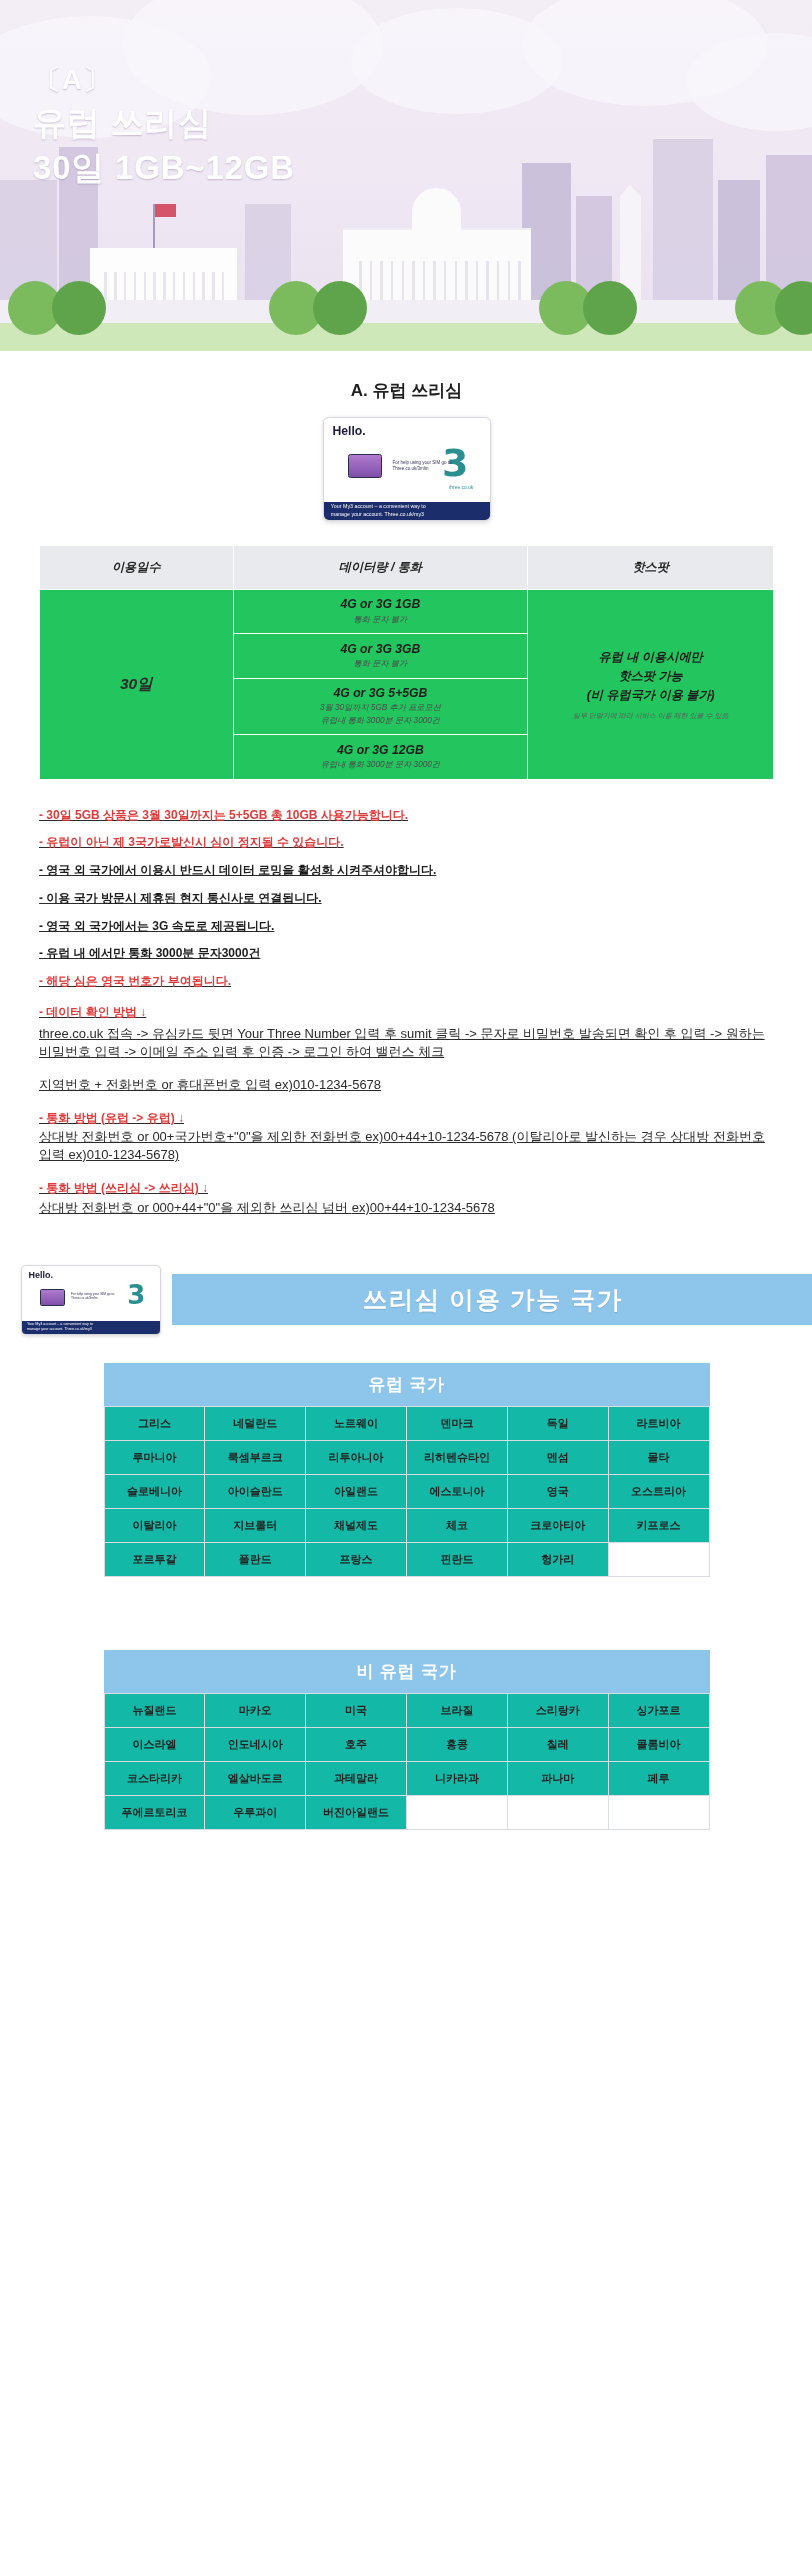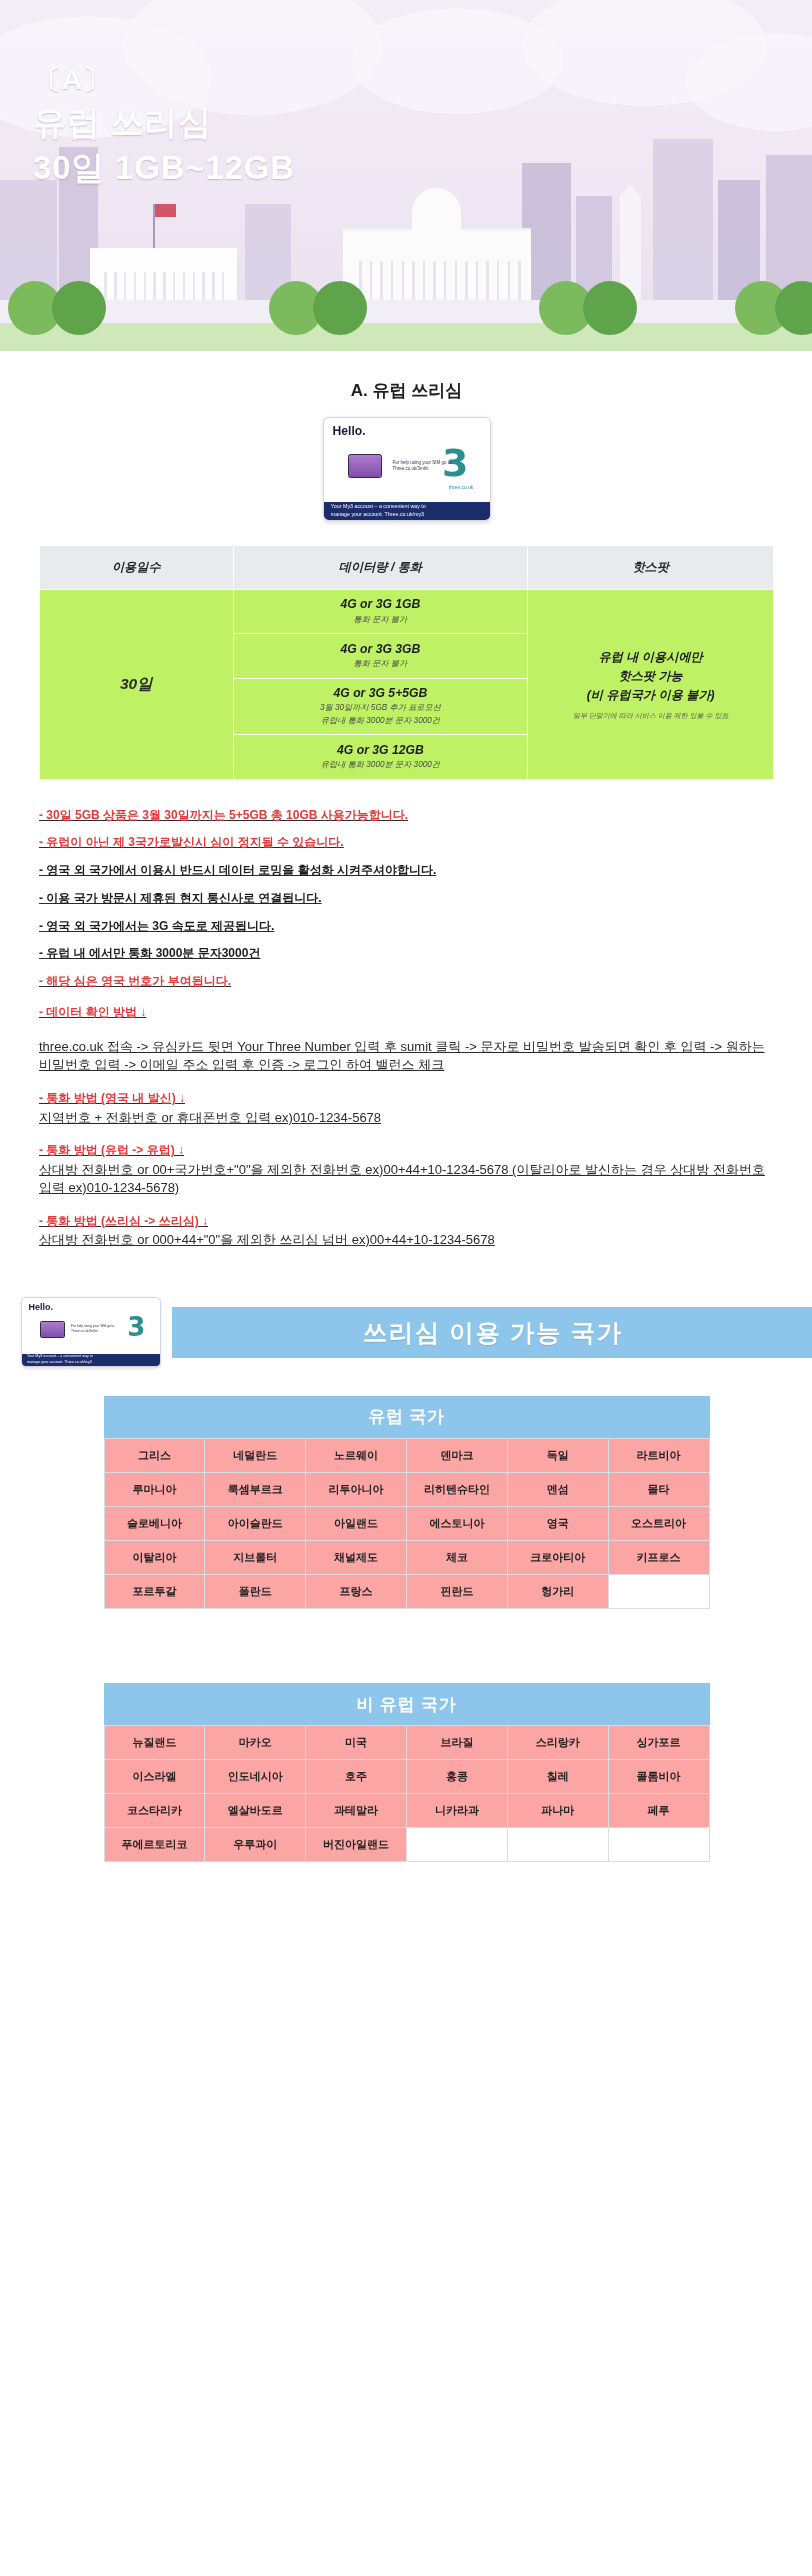--- a/index.html
+++ b/index.html
@@ -140,21 +140,21 @@
     width: 735px; margin: 0 auto 21px;
     border-collapse: collapse;
     font-style: italic;
   }
   .plan-table th {
     background: #e9eaee; border: 0.8px solid #ffffff;
     font-size: 12.2px; font-weight: bold; color: #262626; padding: 13px 0;
     text-align: center;
   }
   .plan-table td {
-    border: 0.8px solid #ffffff; background: #bef264;
+    border: 0.8px solid #ffffff; background: #22c55e;
     text-align: center; vertical-align: middle; padding: 0;
   }
   .plan-days { font-size: 15.5px; font-weight: bold; width: 193px; }
   .plan-data { width: 294px; padding: 0 !important; }
   .data-row {
     border-bottom: 0.8px solid #ffffff; padding: 7.3px 3.3px;
   }
   .data-row:last-child { border-bottom: none; }
   .data-row .d1 { font-size: 12.2px; font-weight: bold; color: #1d1d1d; }
   .data-row .d2 { font-size: 8.2px; color: #4a4a4a; margin-top: 2.4px; line-height: 1.5; text-align: center; }
@@ -199,21 +199,21 @@
   
   .ctable-wrap { width: 606px; margin: 24.5px auto 0; }
   .ctable { width: 100%; border-collapse: collapse; }
   .ctable caption {
     background: #8ec5ea; color: #ffffff; font-size: 17px; font-weight: bold;
     padding: 9.8px 0; letter-spacing: 0.8px;
   }
   .ctable td {
     border: 0.8px solid #d9dde2; width: 16.6%;
     text-align: center; font-size: 11px; padding: 9px 1.6px; color: #232323;
-    font-weight: bold; background: #fca5a5;
+    font-weight: bold; background: #14b8a6;
   }
   .ctable td.empty { background: #ffffff; }
   .spacer-60 { height: 49px; }
   .spacer-40 { height: 33px; }
 </style>
 </head>
 <body>
 
 <div class="page">
 
@@ -321,28 +321,27 @@
   <div class="notes">
     <div class="note red">- 30일 5GB 상품은 3월 30일까지는 5+5GB 총 10GB 사용가능합니다.</div>
     <div class="note red">- 유럽이 아닌 제 3국가로발신시 심이 정지될 수 있습니다.</div>
     <div class="note">- 영국 외 국가에서 이용시 반드시 데이터 로밍을 활성화 시켜주셔야합니다.</div>
     <div class="note">- 이용 국가 방문시 제휴된 현지 통신사로 연결됩니다.</div>
     <div class="note">- 영국 외 국가에서는 3G 속도로 제공됩니다.</div>
     <div class="note">- 유럽 내 에서만 통화 3000분 문자3000건</div>
     <div class="note red">- 해당 심은 영국 번호가 부여됩니다.</div>
 
     <div class="note-group" style="margin-top:13px;">
-      <div class="note red" style="margin-bottom:17px;">- 데이터 확인 방법 ↓</div>
+      <div class="note red" style="margin-bottom:4px;">- 데이터 확인 방법 ↓</div>
       <span class="sub">three.co.uk 접속 -&gt; 유심카드 뒷면 Your Three Number 입력 후 sumit 클릭</span>
       <span class="sub">-&gt; 문자로 비밀번호 발송되면 확인 후 입력 -&gt; 원하는 비밀번호 입력</span>
       <span class="sub">-&gt; 이메일 주소 입력 후 인증 -&gt; 로그인 하여 밸런스 체크</span>
     </div>
 
     <div class="note-group">
-      <div class="note red" style="margin-bottom:1.6px;">- 통화 방법 (영국 내 발신) ↓</div>
       <span class="sub">지역번호 + 전화번호 or 휴대폰번호 입력 ex)010-1234-5678</span>
     </div>
 
     <div class="note-group">
       <div class="note red" style="margin-bottom:1.6px;">- 통화 방법 (유럽 -&gt; 유럽) ↓</div>
       <span class="sub">상대방 전화번호 or 00+국가번호+"0"을 제외한 전화번호</span>
       <span class="sub">ex)00+44+10-1234-5678</span>
       <span class="sub">(이탈리아로 발신하는 경우 상대방 전화번호 입력 ex)010-1234-5678)</span>
     </div>
 

